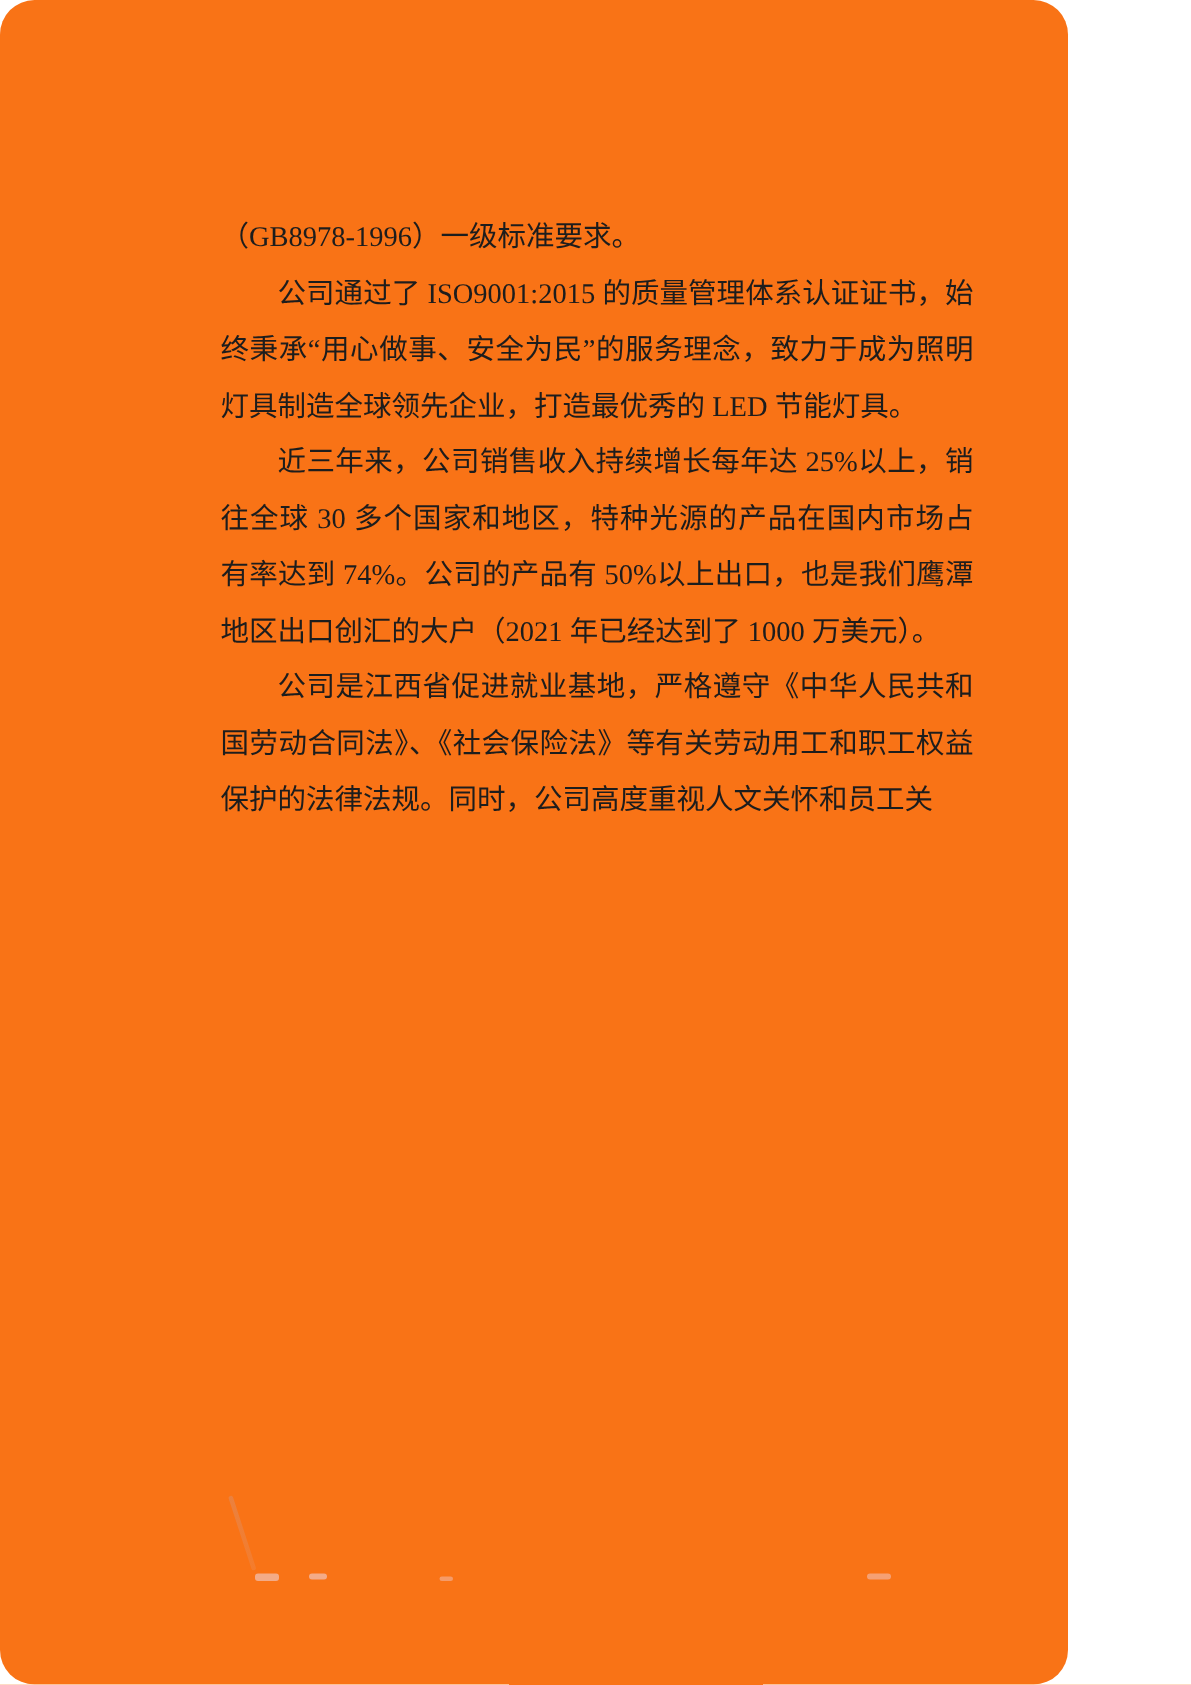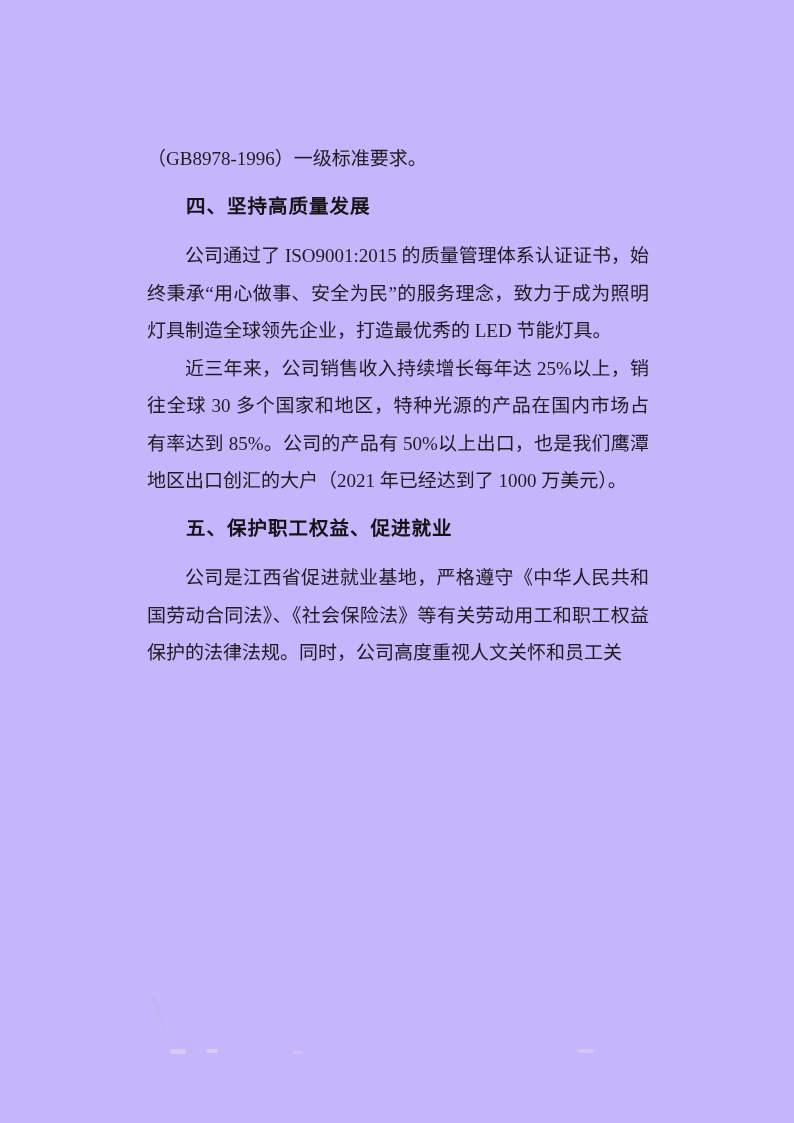--- a/index.html
+++ b/index.html
@@ -3,25 +3,26 @@
 <meta charset="utf-8">
 <title>Scanned Document Page</title>
 <style>
   html, body {
     margin: 0;
     padding: 0;
     background: #ffffff;
   }
   .page {
     position: relative;
-    width: 794px;
+    width: 712px;
     height: 1123px;
-    background: #c4b5fd;
+    background: #f97316;
     overflow: hidden;
     font-family: "Liberation Serif", "DejaVu Serif", serif;
+    border-radius: 23px;
   }
   .content {
     position: absolute;
     left: 147px;
     top: 140px;
     width: 502px;
     font-size: 19px;
     line-height: 37.5px;
     color: #1d1d1d;
     text-align: justify;
@@ -67,29 +68,27 @@
   }
 </style>
 </head>
 <body>
 
 <div class="page">
   <div class="content">
 
     <p class="no-indent">（GB8978-1996）一级标准要求。</p>
 
-    <h2>四、坚持高质量发展</h2>
 
     <p>公司通过了 ISO9001:2015 的质量管理体系认证证书，始终秉承“用心做事、安全为民”的服务理念，致力于成为照明灯具制造全球领先企业，打造最优秀的 LED 节能灯具。</p>
 
 
-    <p>近三年来，公司销售收入持续增长每年达 25%以上，销往全球 30 多个国家和地区，特种光源的产品在国内市场占有率达到 85%。公司的产品有 50%以上出口，也是我们鹰潭地区出口创汇的大户（2021 年已经达到了 1000 万美元）。</p>
+    <p>近三年来，公司销售收入持续增长每年达 25%以上，销往全球 30 多个国家和地区，特种光源的产品在国内市场占有率达到 74%。公司的产品有 50%以上出口，也是我们鹰潭地区出口创汇的大户（2021 年已经达到了 1000 万美元）。</p>
 
 
-    <h2>五、保护职工权益、促进就业</h2>
 
     <p>公司是江西省促进就业基地，严格遵守《中华人民共和国劳动合同法》、《社会保险法》等有关劳动用工和职工权益保护的法律法规。同时，公司高度重视人文关怀和员工关</p>
 
   </div>
 
   <div class="streak"></div>
   <div class="smudge smudge-1"></div>
   <div class="smudge smudge-2"></div>
   <div class="smudge smudge-3"></div>
   <div class="smudge smudge-4"></div>

